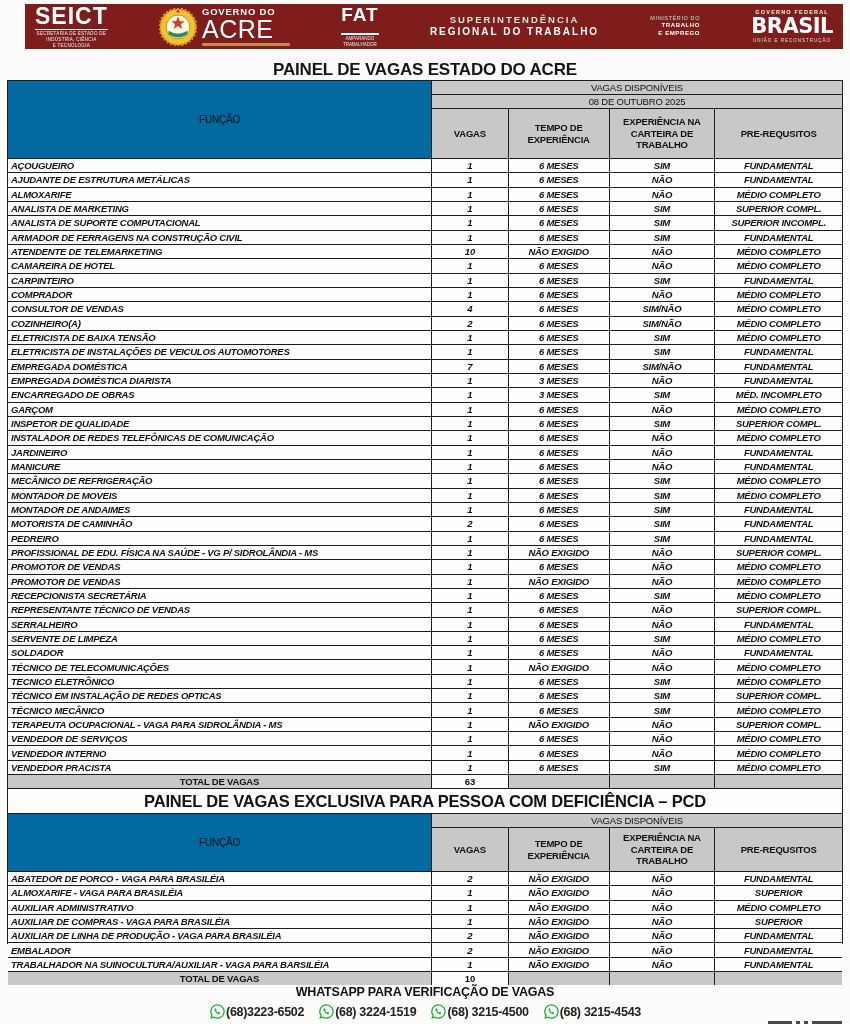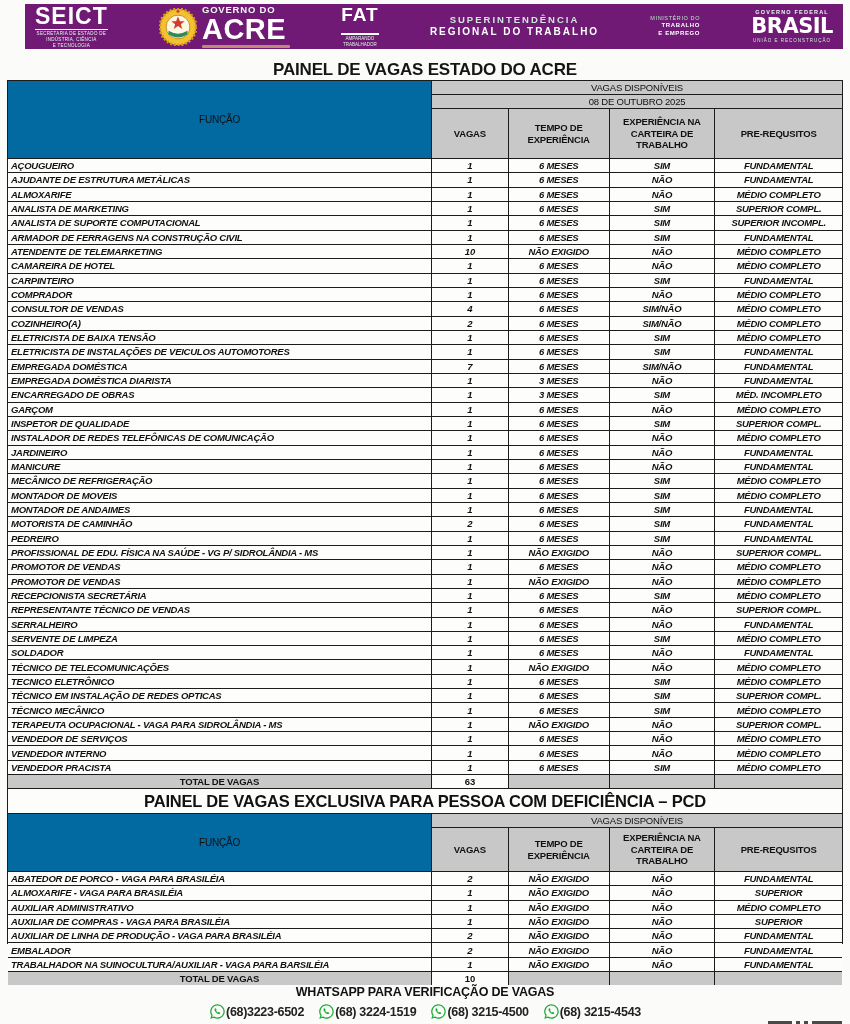--- a/index.html
+++ b/index.html
@@ -9,32 +9,32 @@
     font-family:"Liberation Sans","DejaVu Sans",sans-serif;
     color:#111;
     position:relative;
     overflow:hidden;
   }
   .page{width:850px;height:1024px;position:relative;}
 
   
   .banner{
     position:absolute;left:25px;top:4px;width:818px;height:45px;
-    background:#701a75;
+    background:#7f1d1d;
     display:flex;align-items:center;justify-content:space-between;
     padding:0 10px;box-sizing:border-box;
   }
   .logo-seict{color:#fff;text-align:center;line-height:1;}
   .logo-seict .big{font-size:23px;font-weight:bold;letter-spacing:1px;border-bottom:1.5px solid #fff;padding-bottom:1px;}
   .logo-seict .tiny{font-size:4.5px;letter-spacing:.3px;margin-top:1.5px;color:#e8f6ee;line-height:1.25;}
   .logo-acre{display:flex;align-items:center;gap:5px;color:#fff;}
   .coat{width:38px;height:38px;flex:0 0 auto;}
   .acre-words{line-height:1;text-align:left;}
   .acre-words .gov{font-size:9.5px;font-weight:bold;letter-spacing:.8px;color:#f2faf5;}
-  .acre-words .acre{font-size:29px;font-weight:bold;letter-spacing:.5px;}
+  .acre-words .acre{font-size:25px;font-weight:normal;letter-spacing:.5px;}
   .acre-words .tagline{height:3px;width:88px;background:rgba(255,230,120,.55);margin-top:1.5px;border-radius:1px;}
   .logo-fat{color:#fff;text-align:center;line-height:1;}
   .logo-fat .big{font-size:19px;font-weight:bold;letter-spacing:1px;border-bottom:2px solid #fff;padding-bottom:9px;}
   .logo-fat .tiny{font-size:4.5px;color:#dff2e6;margin-top:1.5px;line-height:1.3;}
   .logo-srt{text-align:center;line-height:1.25;}
   .logo-srt .l1{font-size:9.5px;font-weight:bold;letter-spacing:2px;color:#cfe9d9;}
   .logo-srt .l2{font-size:10px;font-weight:bold;letter-spacing:2px;color:#ffffff;}
   .logo-mte{text-align:right;line-height:1.3;}
   .logo-mte .m1{font-size:5.5px;letter-spacing:.6px;color:#b9e0c8;}
   .logo-mte .m2,.logo-mte .m3{font-size:6px;font-weight:bold;letter-spacing:.6px;color:#fff;}

